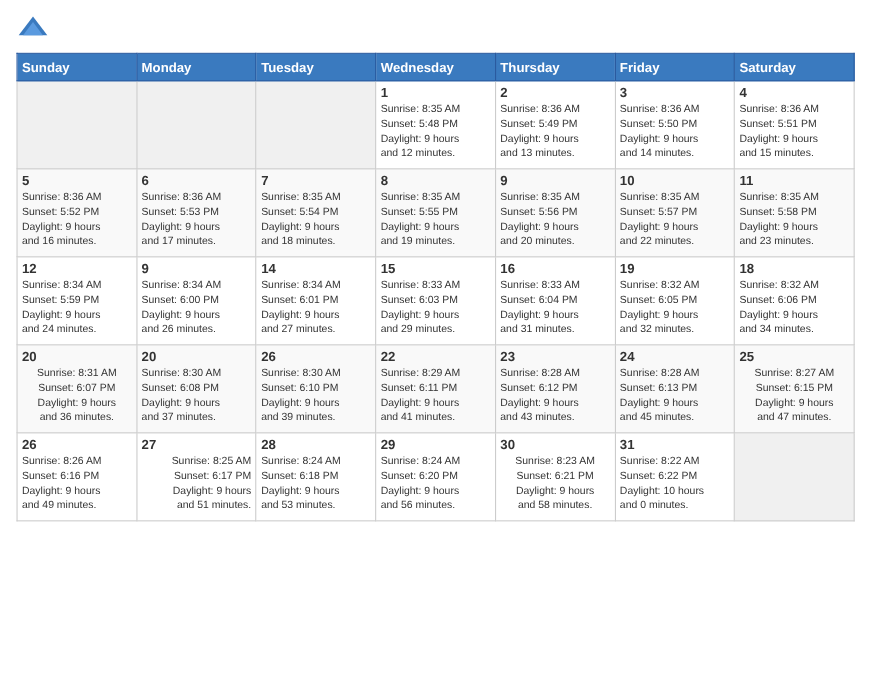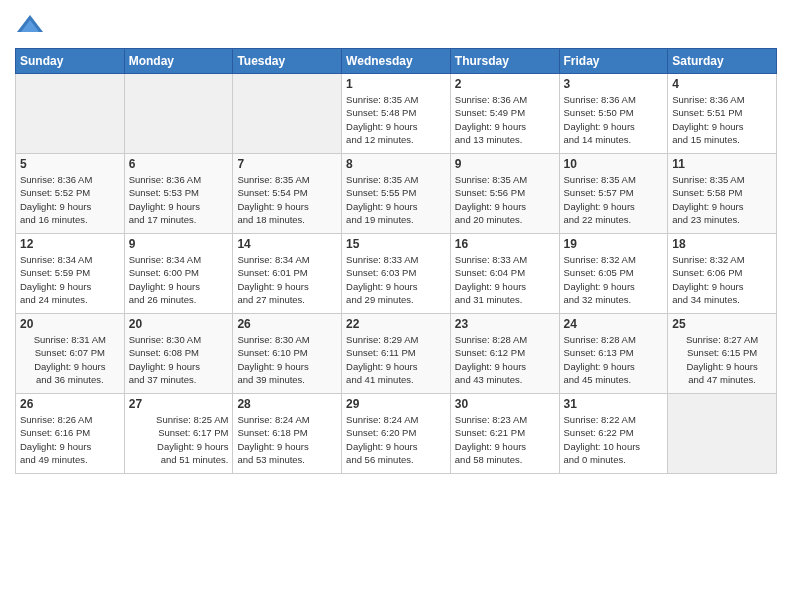--- a/index.html
+++ b/index.html
@@ -342,21 +342,21 @@
           </td>
           <td>
             <span class="day-number">29</span>
             <div class="day-info" style="white-space: pre-line;">Sunrise: 8:24 AM
 Sunset: 6:20 PM
 Daylight: 9 hours
 and 56 minutes.</div>
           </td>
           <td>
             <span class="day-number">30</span>
-            <div class="day-info" style="white-space: pre-line;">Sunrise: 8:23 AM
+            <div class="day-info" style="white-space: pre-line; text-align: center;">Sunrise: 8:23 AM
 Sunset: 6:21 PM
 Daylight: 9 hours
 and 58 minutes.</div>
           </td>
           <td>
             <span class="day-number">31</span>
             <div class="day-info" style="white-space: pre-line;">Sunrise: 8:22 AM
 Sunset: 6:22 PM
 Daylight: 10 hours
 and 0 minutes.</div>

